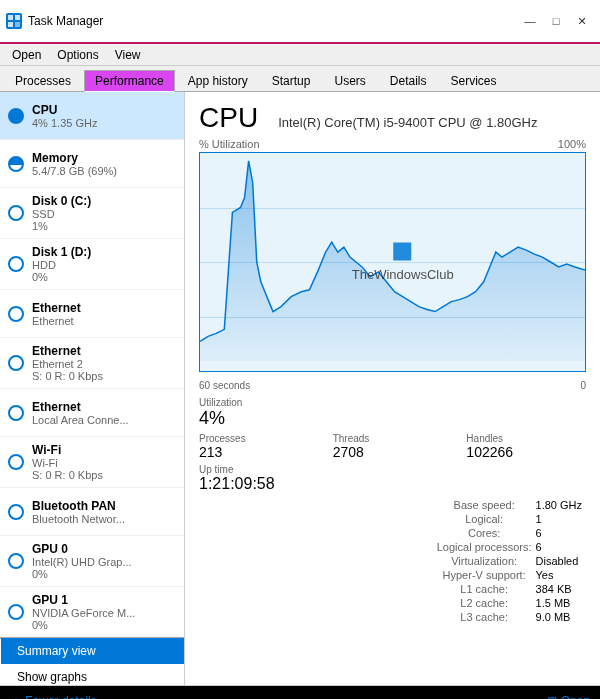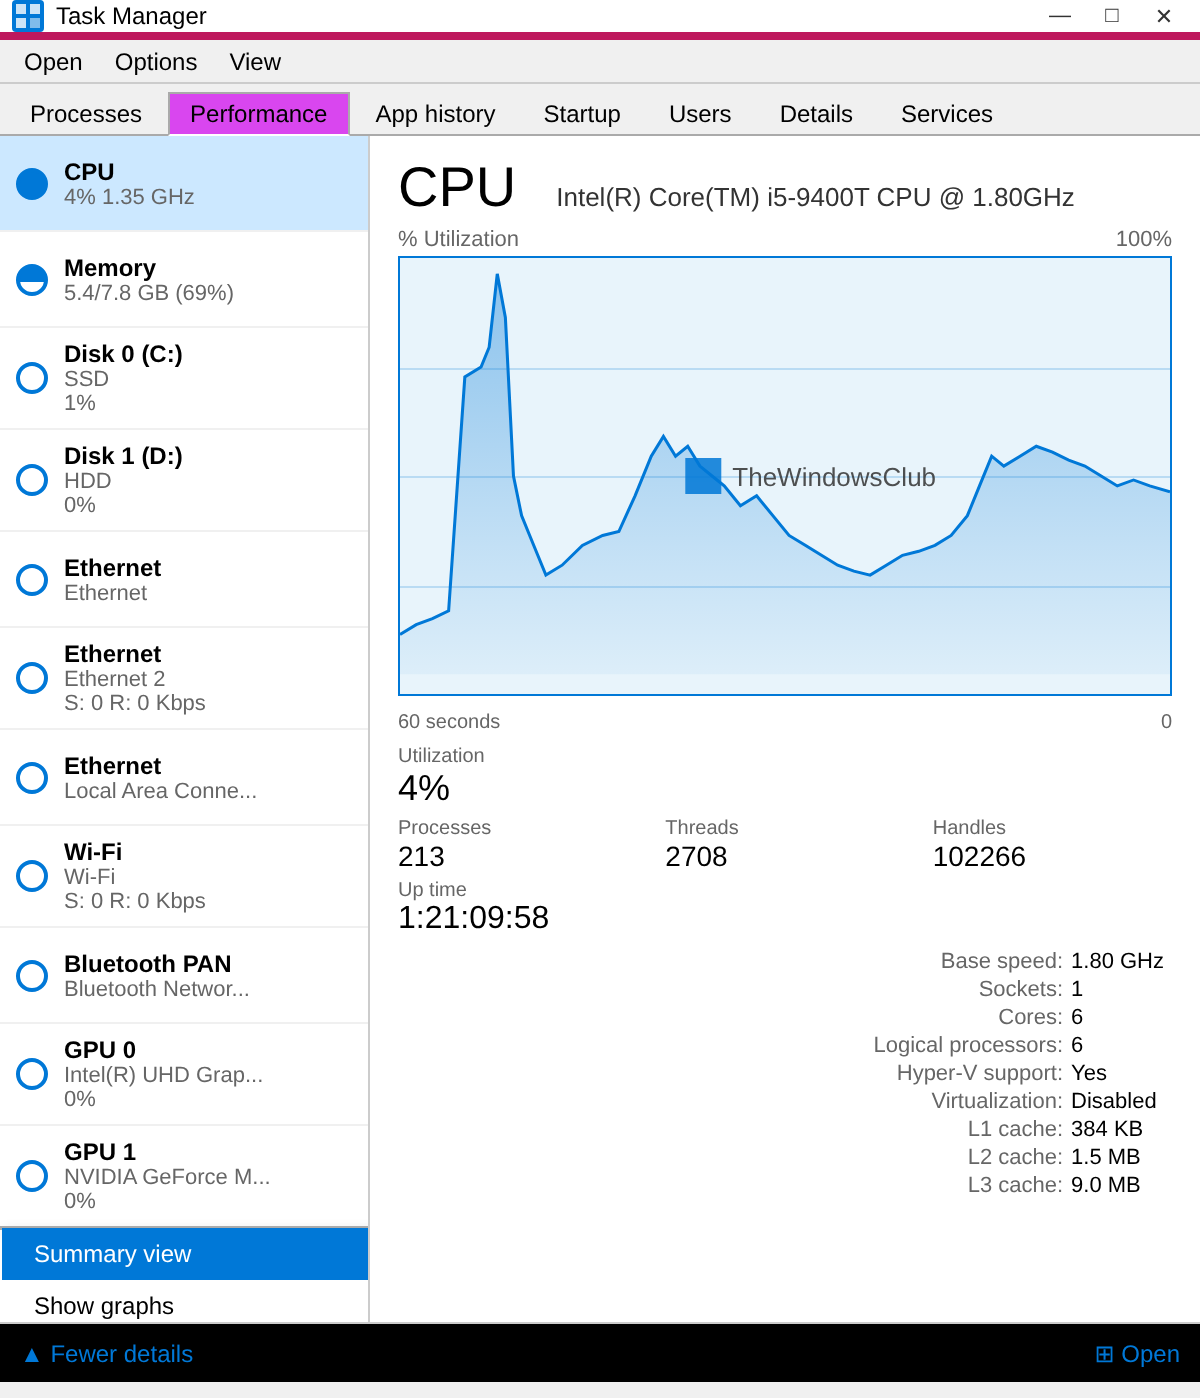--- a/index.html
+++ b/index.html
@@ -6,26 +6,26 @@
     body {
       width: 600px;
       height: 699px;
       font-family: 'Segoe UI', Tahoma, Geneva, Verdana, sans-serif;
       font-size: 12px;
       background: #f0f0f0;
       overflow: hidden;
     }
     .title-bar {
       background: #ffffff;
-      border-bottom: 4px solid #be185d;
+      border-bottom: 2px solid #be185d;
       display: flex;
       align-items: center;
       justify-content: space-between;
       padding: 4px 6px;
-      height: 20px;
+      height: 44px;
     }
     .title-bar-left {
       display: flex;
       align-items: center;
       gap: 6px;
     }
     .title-bar-icon {
       width: 16px;
       height: 16px;
       background: #0078d7;
@@ -166,20 +166,21 @@
       position: absolute;
       top: 50%;
       left: 50%;
       transform: translate(-40%, -50%);
       display: flex;
       align-items: center;
       gap: 6px;
       font-size: 13px;
       color: #333;
       opacity: 0.85;
+      flex-direction: column;
     }
     .watermark-icon {
       width: 18px;
       height: 18px;
       background: #0078d7;
       flex-shrink: 0;
     }
     .graph-svg {
       width: 100%;
       height: 100%;
@@ -205,21 +206,21 @@
     .uptime-label { font-size: 10px; color: #666; }
     .uptime-value { font-size: 16px; font-weight: 300; }
     .right-stats {
       position: absolute;
       right: 14px;
       bottom: 60px;
       font-size: 11px;
       color: #333;
     }
     .right-stats table { border-spacing: 4px 2px; }
-    .right-stats td.label { color: #666; text-align: right; }
+    .right-stats td.label { color: #666; text-align: center; }
     .right-stats td.value { color: #000; }
     .bottom-bar {
       height: 30px;
       background: #000000;
       border-top: 1px solid #ccc;
       display: flex;
       align-items: center;
       justify-content: space-between;
       padding: 0 10px;
     }
@@ -472,38 +473,38 @@
     </div>
 
     <div class="right-stats">
       <table>
         <tbody>
             <tr>
           <td class="label">Base speed:</td>
           <td class="value">1.80 GHz</td>
         </tr>
         <tr>
-          <td class="label">Sockets:</td>
+          <td class="label">Logical:</td>
           <td class="value">1</td>
         </tr>
         <tr>
           <td class="label">Cores:</td>
           <td class="value">6</td>
         </tr>
         <tr>
           <td class="label">Logical processors:</td>
           <td class="value">6</td>
         </tr>
         <tr>
+          <td class="label">Virtualization:</td>
+          <td class="value">Disabled</td>
+        </tr>
+        <tr>
           <td class="label">Hyper-V support:</td>
           <td class="value">Yes</td>
-        </tr>
-        <tr>
-          <td class="label">Virtualization:</td>
-          <td class="value">Disabled</td>
         </tr>
         <tr>
           <td class="label">L1 cache:</td>
           <td class="value">384 KB</td>
         </tr>
         <tr>
           <td class="label">L2 cache:</td>
           <td class="value">1.5 MB</td>
         </tr>
         <tr>

